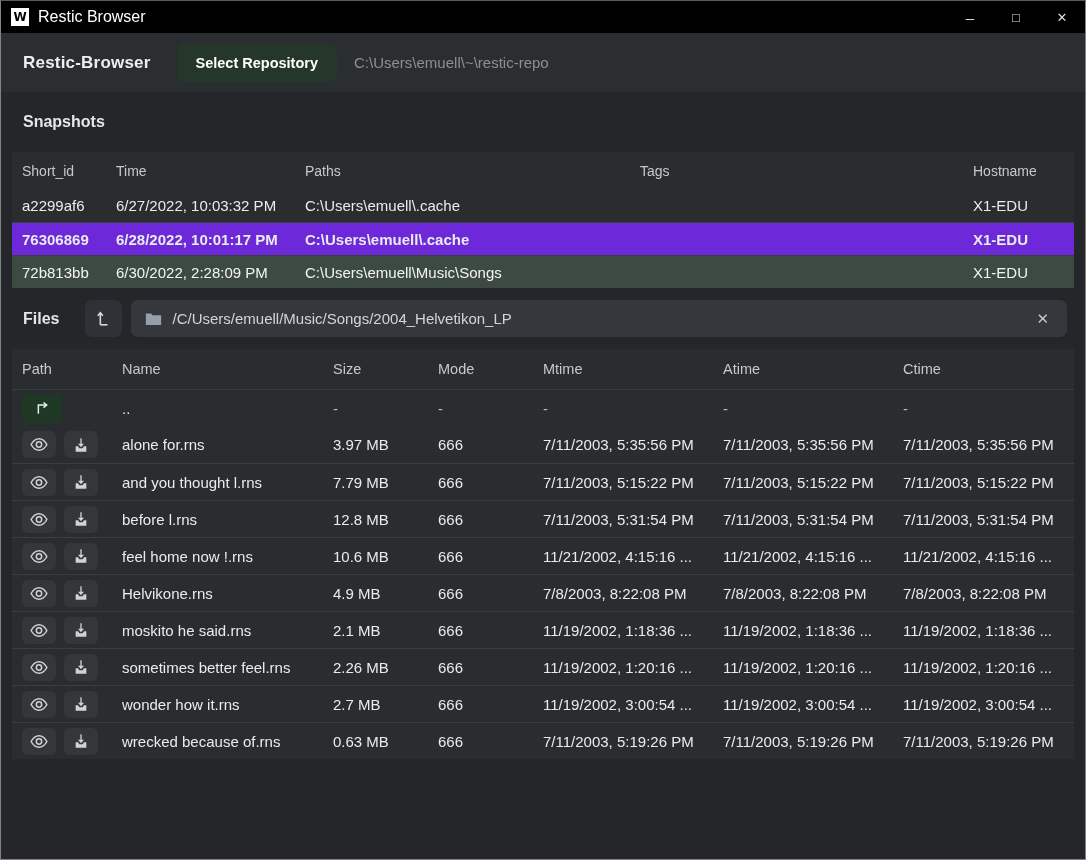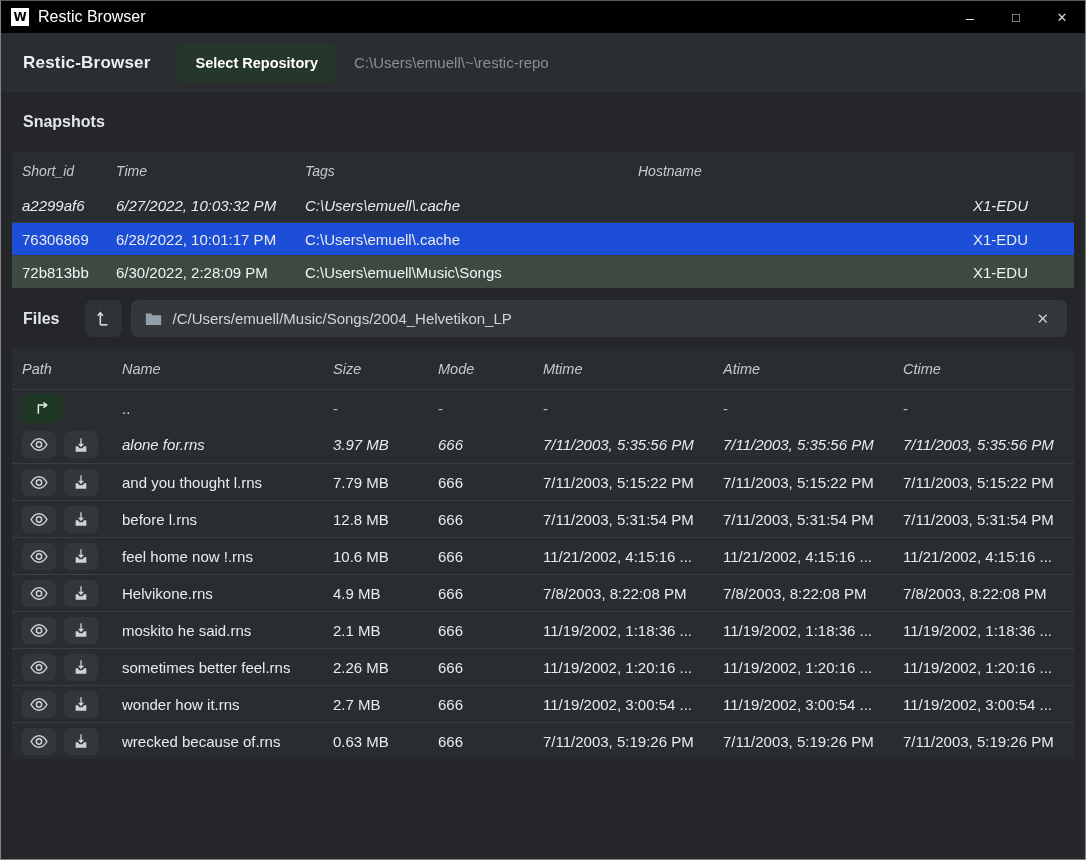--- a/index.html
+++ b/index.html
@@ -50,34 +50,34 @@
     flex: 0 0 auto;
   }
   .section-title { color: #e4e7e9; font-weight: bold; font-size: 16px; }
 
   
   .table { margin: 0 11px; background: #2a2d30; flex: 0 0 auto; }
   .t-row {
     display: flex; align-items: center; padding-left: 10px;
     border-top: 1px solid #3a3e41;
   }
-  .t-row:first-child { border-top: none; font-style: italic; }
+  .t-row:first-child { border-top: none; }
   .t-header { color: #c6c9cc; font-size: 14px; }
   .t-header .cell { font-weight: normal; }
   .cell { flex: 0 0 auto; white-space: nowrap; overflow: hidden; }
 
   
   .c-shortid { width: 94px; }
   .c-time    { width: 189px; }
   .c-paths   { width: 335px; }
   .c-tags    { width: 333px; }
   .c-host    { flex: 1 1 auto; }
   .snapshots-table .t-header { height: 37px; }
   .s-row { height: 33px; font-size: 15px; color: #e9ebed; cursor: default; }
-  .s-row.alt { background: #1d4ed8; }
+  .s-row.alt { background: #6d28d9; font-weight: bold; }
   .s-row.selected { background: var(--selected-green, #3d4a42); color: #f2f4f4; }
 
   
   .files-bar {
     height: 61px; display: flex; align-items: center;
     padding: 0 18px 0 22px; flex: 0 0 auto;
   }
   .tree-btn {
     width: 37px; height: 37px; margin-left: 26px; border: none; border-radius: 7px;
     background: #2e3236; display: flex; align-items: center; justify-content: center;
@@ -140,20 +140,21 @@
   </div>
 
   <div class="section-head">
     <span class="section-title">Snapshots</span>
   </div>
 
   <div class="table snapshots-table">
     <div class="t-row t-header">
       <span class="cell c-shortid">Short_id</span>
       <span class="cell c-time">Time</span>
+      <span class="cell c-paths">Paths</span>
       <span class="cell c-tags">Tags</span>
       <span class="cell c-host">Hostname</span>
     </div>
     <div id="snapshot-rows">
         <div class="t-row s-row">
     <span class="cell c-shortid">a2299af6</span>
     <span class="cell c-time">6/27/2022, 10:03:32 PM</span>
     <span class="cell c-paths">C:\Users\emuell\.cache</span>
     <span class="cell c-tags"></span>
     <span class="cell c-host">X1-EDU</span>

